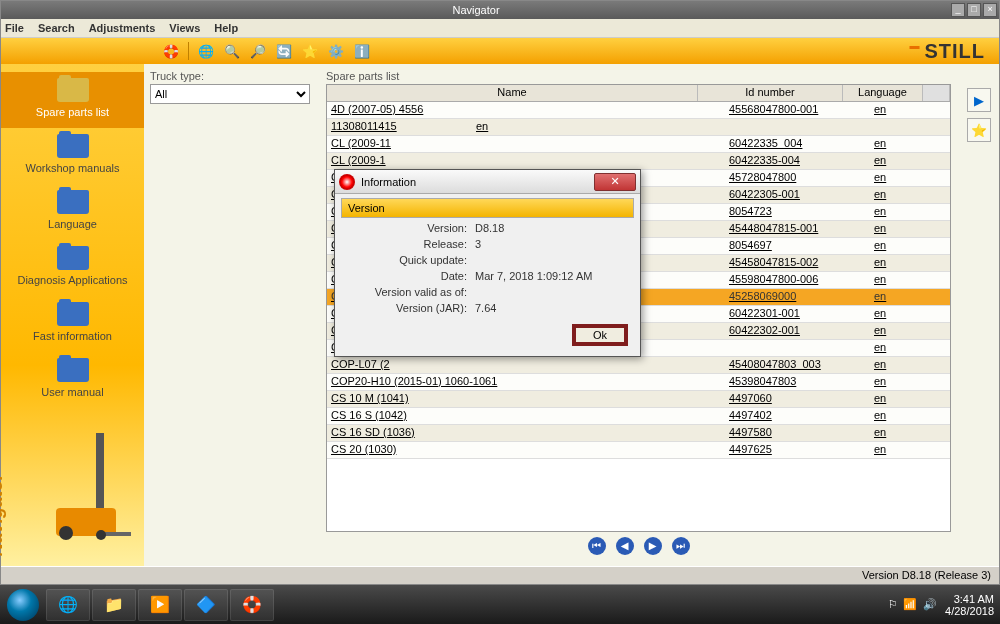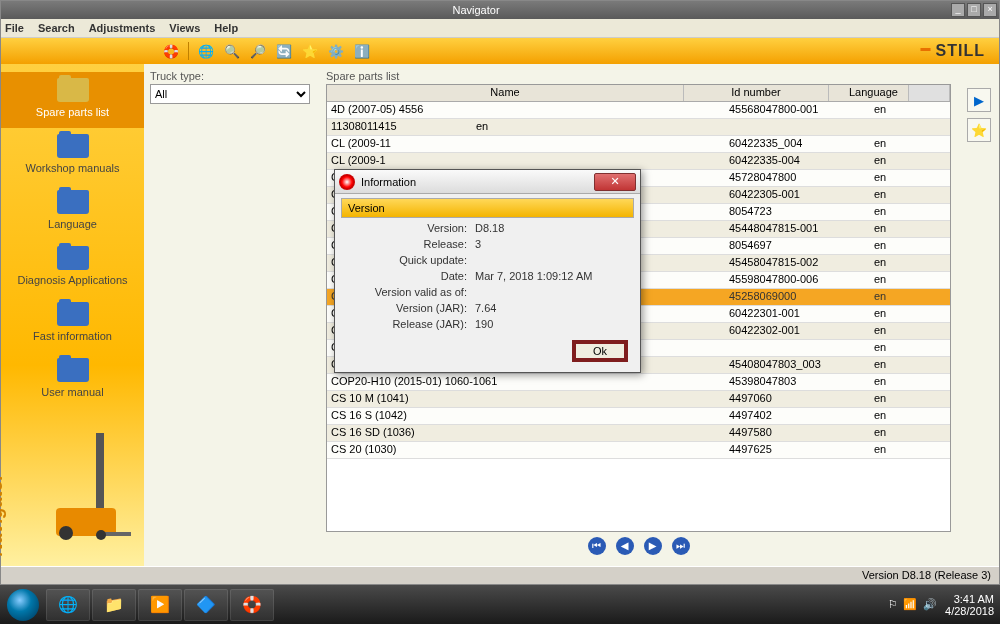--- a/index.html
+++ b/index.html
@@ -12,21 +12,21 @@
 .titlebar .title { text-align: center; flex: 1; }
 .titlebar .wbtns { display: flex; gap: 2px; padding-right: 2px; }
 .wbtn { width: 14px; height: 14px; background: #aaa; border: 1px solid #555; font-size: 9px; text-align: center; line-height: 11px; }
 
 .menubar { height: 19px; background: #ece9d8; display: flex; align-items: center; padding-left: 4px; gap: 14px; border-bottom: 1px solid #ccc; }
 .menubar span { font-size: 11px; font-weight: bold; color: #333; }
 
 .toolbar { height: 26px; background: linear-gradient(#ffd040, #f4a000); display: flex; align-items: center; padding: 0 6px; justify-content: space-between; }
 .toolbar-icons { display: flex; gap: 8px; margin-left: 155px; }
 .ticon { width: 18px; height: 18px; border-radius: 3px; display: flex; align-items: center; justify-content: center; font-size: 13px; }
-.brand { font-weight: bold; font-size: 16px; color: #333; letter-spacing: 1px; margin-right: 8px; }
+.brand { font-weight: bold; font-size: 20px; color: #333; letter-spacing: 1px; margin-right: 8px; }
 .brand::before { content: "▬"; color: #e87000; margin-right: 4px; font-size: 10px; vertical-align: top; }
 
 .body-area { display: flex; height: calc(100% - 18px - 19px - 26px - 18px); }
 
 .sidebar { width: 143px; background: linear-gradient(#ffd040, #ffb800 60%, #fff0a0); display: flex; flex-direction: column; align-items: center; padding-top: 8px; position: relative; }
 .nav-item { width: 100%; text-align: center; padding: 6px 0 10px 0; color: #444; font-size: 10px; }
 .nav-item.active { background: #e89000; color: #fff; }
 .nav-item .ficon { width: 32px; height: 24px; background: #3a6fc0; margin: 0 auto 4px; border-radius: 2px 2px 3px 3px; position: relative; }
 .nav-item .ficon::before { content: ""; position: absolute; top: -3px; left: 2px; width: 12px; height: 4px; background: #3a6fc0; border-radius: 2px 2px 0 0; }
 .nav-item.active .ficon { background: #d9b847; }
@@ -39,22 +39,22 @@
 .main-content { position: relative; display: flex; gap: 16px; height: 100%; }
 
 .filter-col { width: 160px; }
 .filter-col label { display: block; color: #555; margin-bottom: 2px; }
 .filter-col select { width: 100%; height: 20px; border: 1px solid #999; background: #fff; }
 
 .list-col { flex: 1; display: flex; flex-direction: column; }
 .list-col > label { color: #555; margin-bottom: 2px; }
 .grid { border: 1px solid #999; background: #fff; flex: 1; display: flex; flex-direction: column; overflow: hidden; }
 .grid-head { display: flex; background: #e8e4d8; border-bottom: 1px solid #aaa; height: 17px; }
-.grid-head div { border-right: 1px solid #bbb; padding: 1px 20px; text-align: center; font-size: 11px; }
-.grid-body { flex: 1; overflow-y: scroll; }
+.grid-head div { border-right: 1px solid #bbb; padding: 1px 13px; text-align: center; font-size: 11px; }
+.grid-body { flex: 1; overflow-y: scroll; text-decoration: underline; }
 .row { display: flex; height: 17px; border-bottom: 1px solid #ddd; }
 .row:nth-child(odd) { background: #fdfdfa; }
 .row:nth-child(even) { background: #f0ede0; }
 .row.sel { background: #f5a623 !important; color: #333; }
 .row div { padding: 1px 4px; overflow: hidden; white-space: nowrap; }
 .c-name { flex: 1; }
 .c-id { width: 145px; }
 .c-lang { width: 80px; }
 .c-sb { width: 16px; background: #e0e0e0; }
 
@@ -322,24 +322,20 @@
           <div class="fv">Mar 7, 2018 1:09:12 AM</div>
         </div>
         <div class="fieldrow">
           <div class="fl">Version valid as of:</div>
           <div class="fv"></div>
         </div>
         <div class="fieldrow">
           <div class="fl">Version (JAR):</div>
           <div class="fv">7.64</div>
         </div>
-        <div class="fieldrow">
-          <div class="fl">Release (JAR):</div>
-          <div class="fv">190</div>
-        </div>
       </div>
     <div class="btns"><button>Ok</button></div>
   </div>
 </div>
 
 <div class="taskbar">
   <div class="start">
       <div class="orb"></div>
     </div>
   <div class="tbtn">🌐</div>

